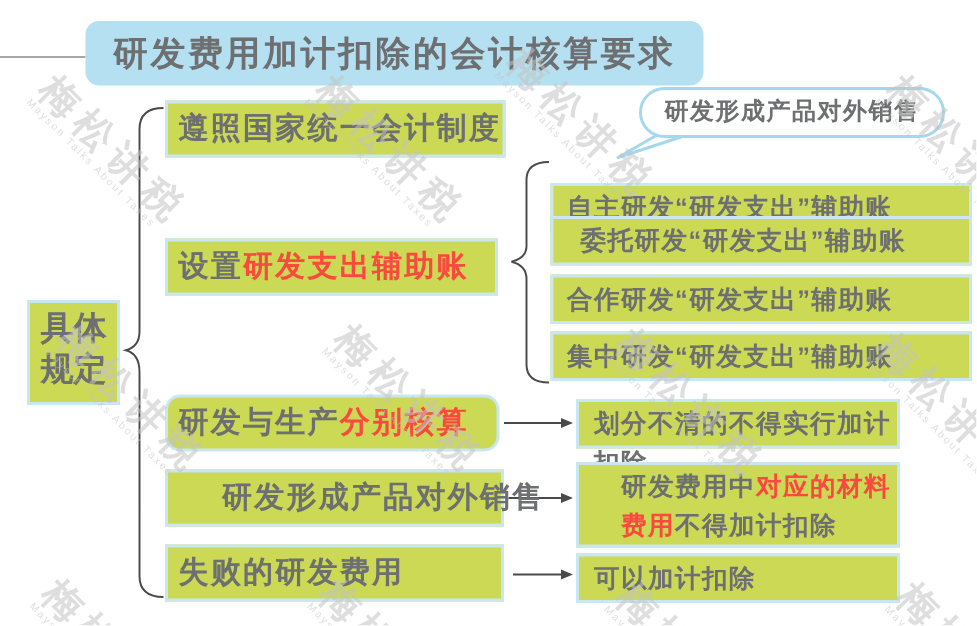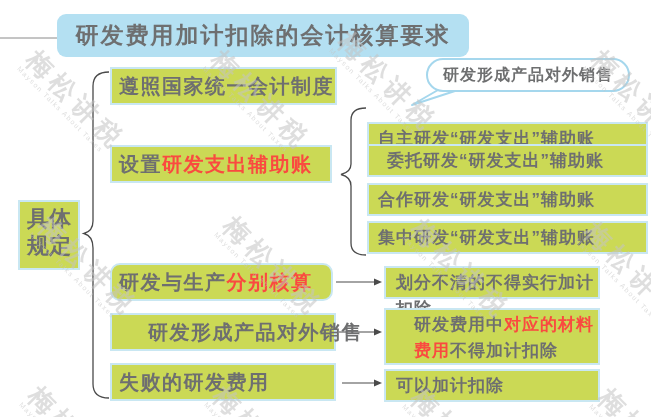--- a/index.html
+++ b/index.html
@@ -76,21 +76,21 @@
     <path d="M438,90 L412,105 L458,90 Z" fill="#ffffff" stroke="#a5d7ed" stroke-width="2" stroke-linejoin="round"></path>
   </svg>
 
   <div class="title">研发费用加计扣除的会计核算要求</div>
 
   <div class="node root">具体规定</div>
 
   <div class="node mnode" style="top:67px;width:227px;">
     <span>遵照国家统一会计制度</span><span class="hl"></span><span></span>
   </div>
-  <div class="node mnode" style="top:145px;width:222px;">
+  <div class="node mnode" style="top:159px;width:222px;">
     <span>设置</span><span class="hl">研发支出辅助账</span><span></span>
   </div>
   <div class="node mnode" style="top:263px;width:223px;border-radius:10px;">
     <span>研发与生产</span><span class="hl">分别核算</span><span></span>
   </div>
   <div class="node mnode" style="top:313px;width:226px;padding-left:36px;">
     <span>研发形成产品对外销售</span><span class="hl"></span><span></span>
   </div>
   <div class="node mnode" style="top:363px;width:226px;">
     <span>失败的研发费用</span><span class="hl"></span><span></span>

